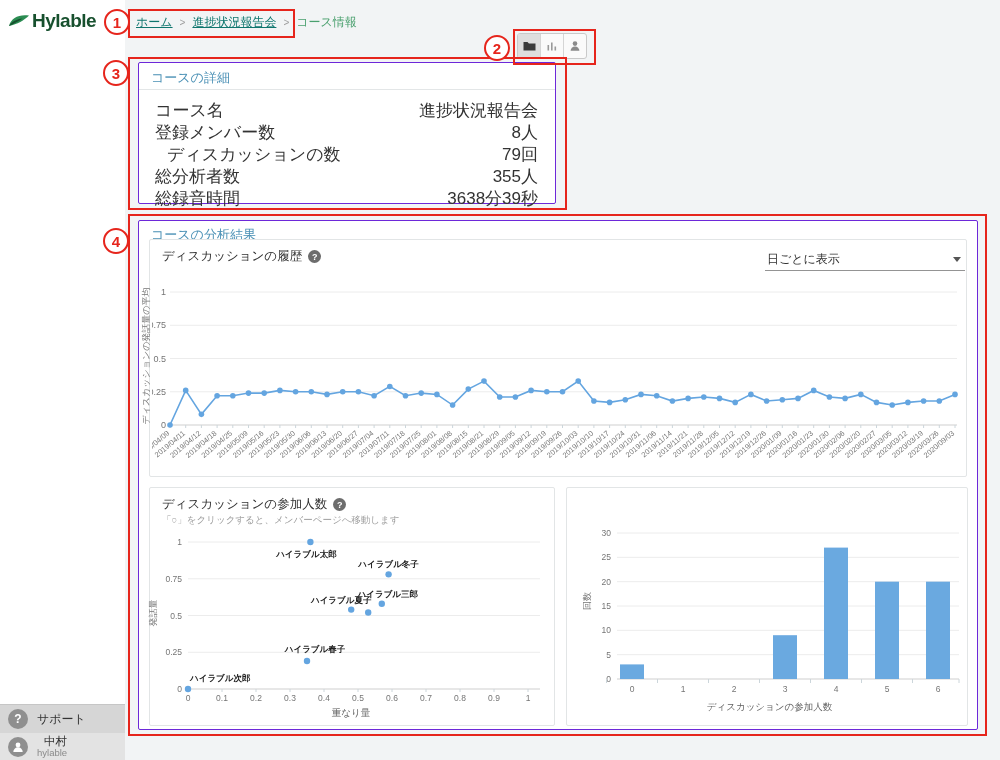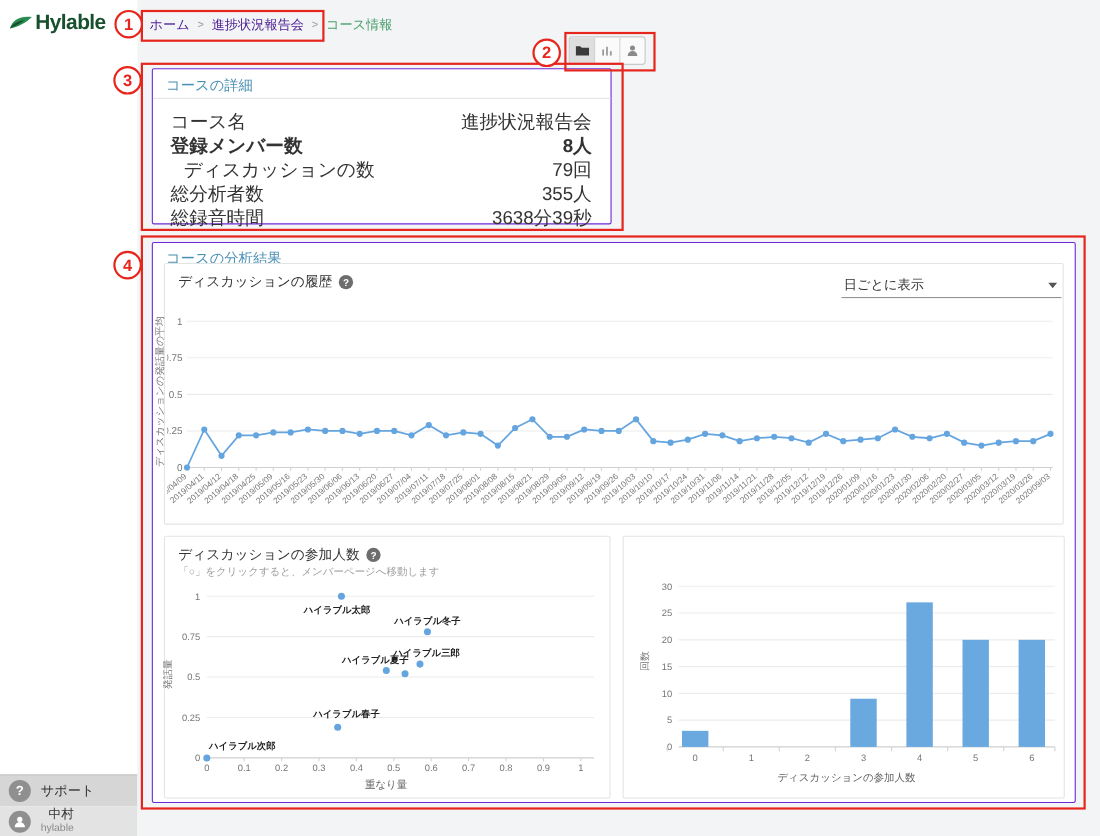--- a/index.html
+++ b/index.html
@@ -18,21 +18,21 @@
     display:flex;align-items:center;justify-content:center;font-weight:bold;font-size:12px;flex:0 0 20px;}
   .sb-label{font-size:12px;color:#333;margin-left:9px;}
   .user-text{margin-left:9px;line-height:1.1;text-align:right;}
   .user-name{font-size:11.5px;color:#333;}
   .user-org{font-size:9.5px;color:#8a8a8a;}
 
   
   .content{position:absolute;left:125px;top:0;width:875px;height:760px;background:#f2f4f5;}
 
   .breadcrumb{position:absolute;left:11px;top:14px;font-size:12px;color:#424242;display:flex;align-items:center;}
-  .crumb{color:#4c1d95;cursor:pointer;}
+  .crumb{text-decoration:underline;color:#0f766e;cursor:pointer;}
   .crumb-sep{margin:0 7px;color:#9e9e9e;font-size:10px;}
   .crumb-current{color:#4aa06e;}
 
   .toolbar{position:absolute;left:392px;top:33px;display:flex;border:1px solid #c9c9c9;border-radius:3px;
     background:#fafafa;overflow:hidden;}
   .tb-btn{width:22px;height:24px;display:flex;align-items:center;justify-content:center;cursor:pointer;border-right:1px solid #d5d5d5;}
   .tb-btn:last-child{border-right:none;}
   .tb-btn.selected{background:#dedede;}
 
   .card{position:absolute;background:#fff;border:1px solid #6d28d9;border-radius:2px;}
@@ -132,21 +132,21 @@
       </div>
     </div>
 
     <section class="card" style="left:13px;top:62px;width:416px;height:140px;">
       <div class="card-title">コースの詳細</div>
       <div class="divider"></div>
       <div class="detail-row" style="top:36px;">
         <span class="detail-label">コース名</span>
         <span class="detail-value">進捗状況報告会</span>
       </div>
-      <div class="detail-row" style="top:58px;font-weight:bold;">
+      <div class="detail-row" style="top:58px;">
         <span class="detail-label">登録メンバー数</span>
         <span class="detail-value">8人</span>
       </div>
       <div class="detail-row" style="top:80px;margin-left:12px;">
         <span class="detail-label">ディスカッションの数</span>
         <span class="detail-value">79回</span>
       </div>
       <div class="detail-row" style="top:102px;">
         <span class="detail-label">総分析者数</span>
         <span class="detail-value">355人</span>

